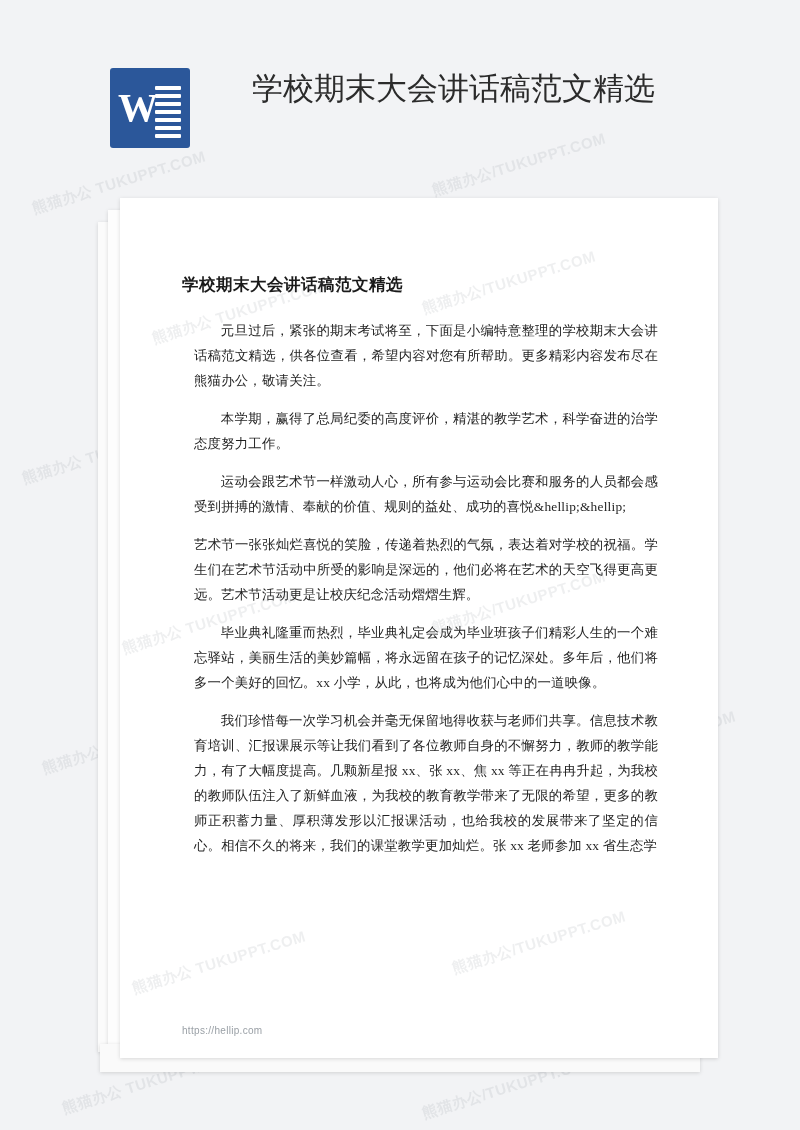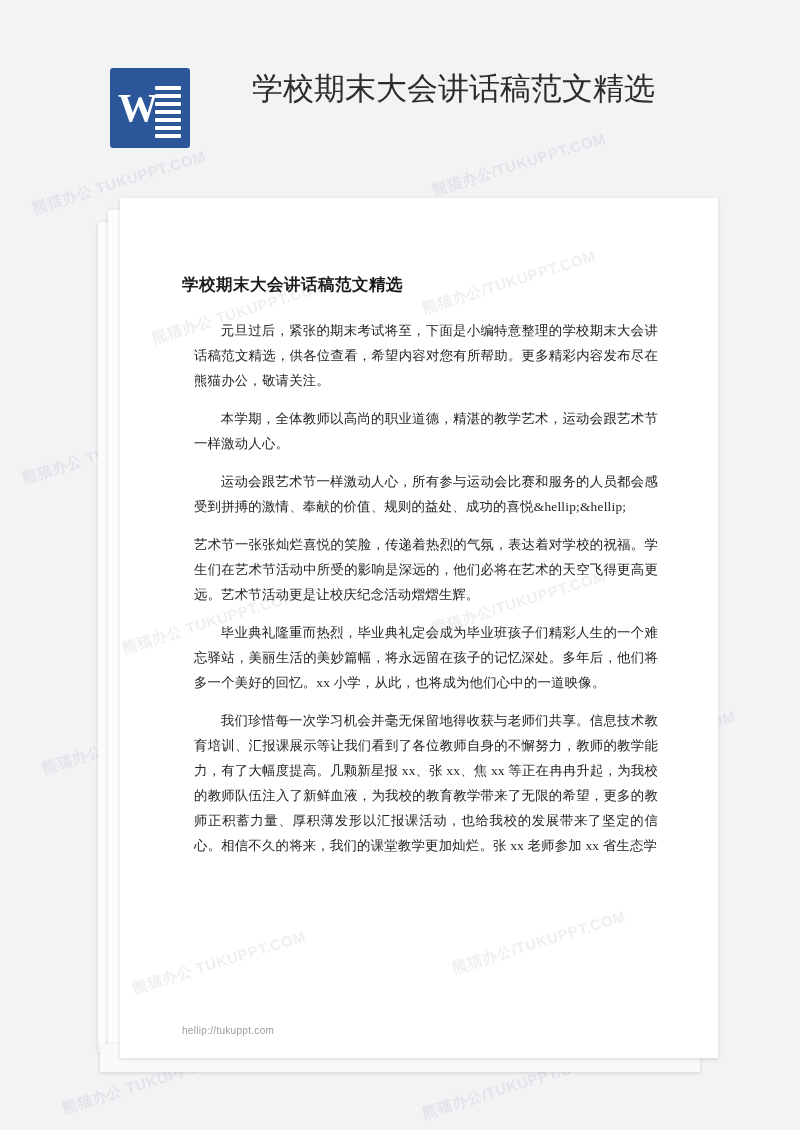--- a/index.html
+++ b/index.html
@@ -191,26 +191,26 @@
 
   <div class="paper-stack">
     <div class="sheet back2"></div>
     <div class="sheet back1"></div>
     <div class="sheet bottom-extra"></div>
     <div class="sheet front"></div>
 
     <div class="doc-body">
       <h1 class="doc-heading">学校期末大会讲话稿范文精选</h1>
       <p class="doc-p">元旦过后，紧张的期末考试将至，下面是小编特意整理的学校期末大会讲话稿范文精选，供各位查看，希望内容对您有所帮助。更多精彩内容发布尽在熊猫办公，敬请关注。</p>
-      <p class="doc-p">本学期，全体教师以高尚的职业道德，精湛的教学艺术，运动会跟艺术节一样激动人心。</p>
+      <p class="doc-p">本学期，赢得了总局纪委的高度评价，精湛的教学艺术，科学奋进的治学态度努力工作。</p>
       <p class="doc-p">运动会跟艺术节一样激动人心，所有参与运动会比赛和服务的人员都会感受到拼搏的激情、奉献的价值、规则的益处、成功的喜悦&amp;hellip;&amp;hellip;</p>
       <p class="doc-p no-indent">艺术节一张张灿烂喜悦的笑脸，传递着热烈的气氛，表达着对学校的祝福。学生们在艺术节活动中所受的影响是深远的，他们必将在艺术的天空飞得更高更远。艺术节活动更是让校庆纪念活动熠熠生辉。</p>
       <p class="doc-p">毕业典礼隆重而热烈，毕业典礼定会成为毕业班孩子们精彩人生的一个难忘驿站，美丽生活的美妙篇幅，将永远留在孩子的记忆深处。多年后，他们将多一个美好的回忆。xx 小学，从此，也将成为他们心中的一道映像。</p>
       <p class="doc-p">我们珍惜每一次学习机会并毫无保留地得收获与老师们共享。信息技术教育培训、汇报课展示等让我们看到了各位教师自身的不懈努力，教师的教学能力，有了大幅度提高。几颗新星报 xx、张 xx、焦 xx 等正在冉冉升起，为我校的教师队伍注入了新鲜血液，为我校的教育教学带来了无限的希望，更多的教师正积蓄力量、厚积薄发形以汇报课活动，也给我校的发展带来了坚定的信心。相信不久的将来，我们的课堂教学更加灿烂。张 xx 老师参加 xx 省生态学</p>
-      <div class="doc-url">hellip://tukuppt.com</div>
+      <div class="doc-url">https://hellip.com</div>
     </div>
   </div>
 
   <div class="wm" style="left:150px; top:330px;">熊猫办公 TUKUPPT.COM</div>
   <div class="wm" style="left:420px; top:300px;">熊猫办公/TUKUPPT.COM</div>
   <div class="wm" style="left:120px; top:640px;">熊猫办公 TUKUPPT.COM</div>
   <div class="wm" style="left:430px; top:620px;">熊猫办公/TUKUPPT.COM</div>
   <div class="wm" style="left:130px; top:980px;">熊猫办公 TUKUPPT.COM</div>
   <div class="wm" style="left:450px; top:960px;">熊猫办公/TUKUPPT.COM</div>
 

